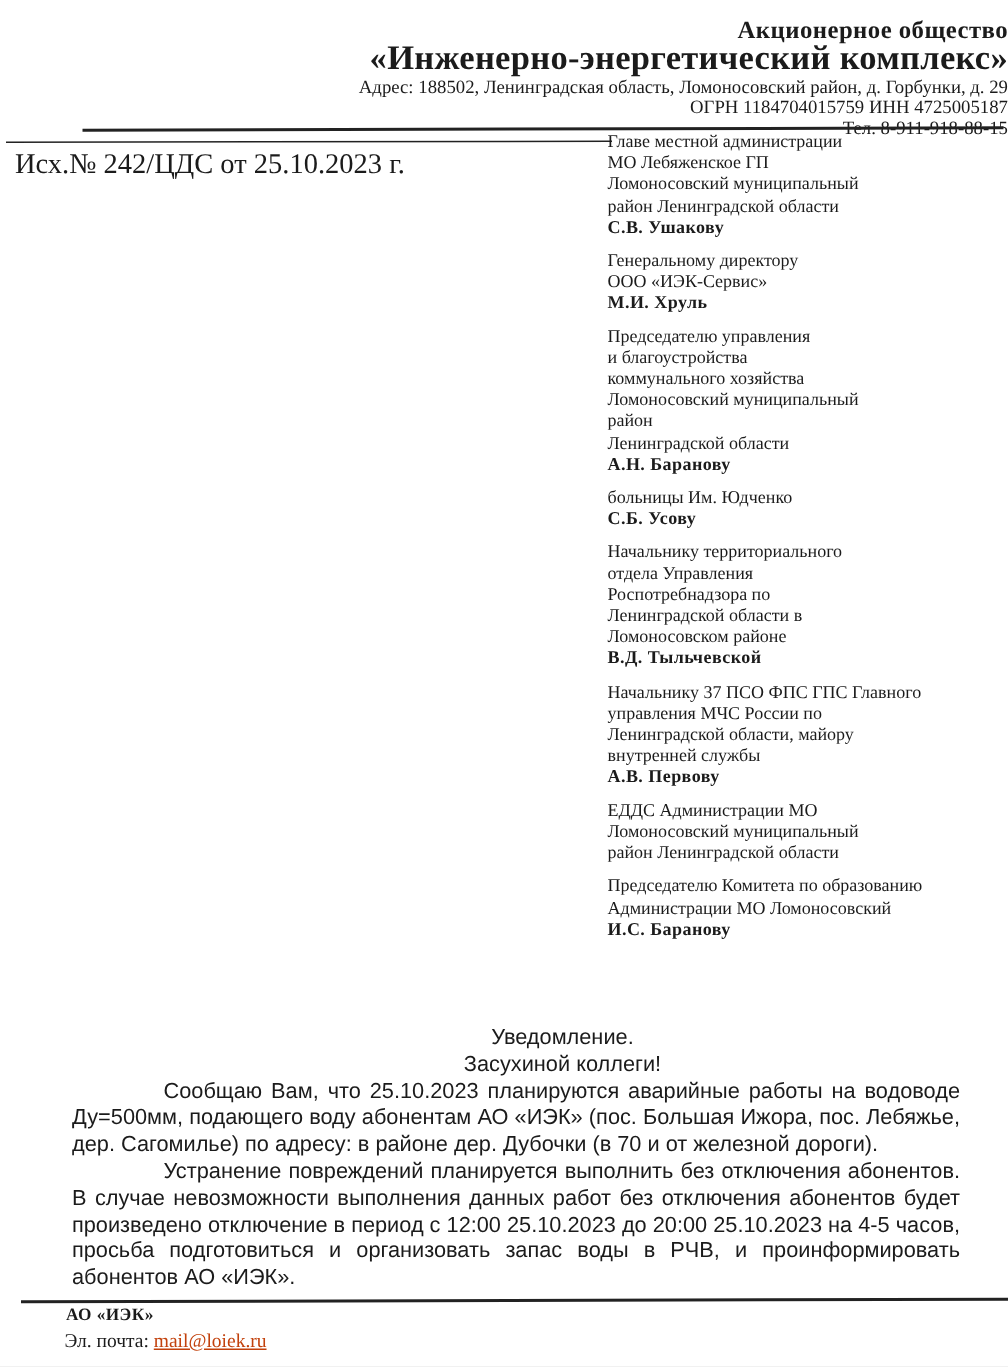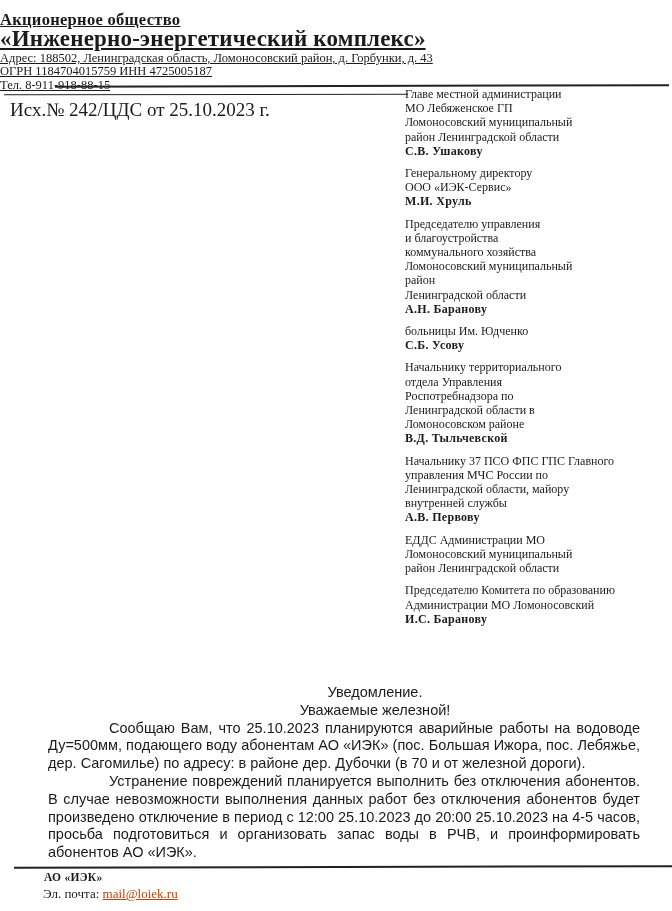--- a/index.html
+++ b/index.html
@@ -6,21 +6,21 @@
   .page{
     position:relative;
     width:672px;height:911px;
     margin:0 auto;
     background:#ffffff;
     color:#1b1b1b;
     font-family:"Liberation Serif","DejaVu Serif",serif;
     overflow:hidden;
   }
   
-  .letterhead{position:absolute;top:10px;left:0;right:0;text-align:left;text-decoration:underline;}
+  .letterhead{position:absolute;top:10px;left:13px;right:0;text-align:right;}
   .lh-org-type{font-weight:bold;font-size:16.5px;line-height:19px;letter-spacing:.3px;}
   .lh-org-name{font-weight:bold;font-size:23px;line-height:20px;letter-spacing:.2px;}
   .lh-info{font-size:12.5px;line-height:13.4px;}
   .lh-info.first{margin-top:3px;}
   
   .rule-top{position:absolute;top:85px;left:55px;right:3px;border-top:2px solid #222;transform:rotate(-0.15deg);}
   .rule-left{position:absolute;top:94px;left:4px;width:404px;border-top:1.7px solid #222;transform:rotate(-0.1deg);}
   .outgoing-ref{position:absolute;left:10px;top:99px;font-size:19px;white-space:nowrap;}
   
   .recipients{position:absolute;left:405px;top:87px;width:276px;font-size:12px;line-height:14.2px;}
@@ -42,21 +42,21 @@
   .footer-email a{color:#c2410c;text-decoration:underline;}
 </style>
 </head>
 <body>
 
 <div class="page">
 
   <header class="letterhead">
     <div class="lh-org-type">Акционерное общество</div>
     <div class="lh-org-name">«Инженерно-энергетический комплекс»</div>
-    <div class="lh-info first">Адрес: 188502, Ленинградская область, Ломоносовский район, д. Горбунки, д. 43</div>
+    <div class="lh-info first">Адрес: 188502, Ленинградская область, Ломоносовский район, д. Горбунки, д. 29</div>
     <div class="lh-info">ОГРН 1184704015759 ИНН 4725005187</div>
     <div class="lh-info">Тел. 8-911-918-88-15</div>
   </header>
 
   <div class="rule-top"></div>
   <div class="rule-left"></div>
 
   <div class="outgoing-ref">Исх.№ 242/ЦДС от 25.10.2023 г.</div>
 
   <div class="recipients">
@@ -107,21 +107,21 @@
       </div>
       <div class="recipient-block">
         <div class="r-line">Председателю Комитета по образованию</div>
         <div class="r-line">Администрации МО Ломоносовский</div>
         <div class="r-name">И.С. Баранову</div>
       </div>
     </div>
 
   <div class="letter-body">
     <div class="body-head">Уведомление.</div>
-    <div class="body-head">Уважаемые железной!</div>
+    <div class="body-head">Засухиной коллеги!</div>
     <div>
         <p class="para">Сообщаю Вам, что 25.10.2023 планируются аварийные работы на водоводе Ду=500мм, подающего воду абонентам АО «ИЭК» (пос. Большая Ижора, пос. Лебяжье, дер. Сагомилье) по адресу: в районе дер. Дубочки (в 70 и от железной дороги).</p>
         <p class="para">Устранение повреждений планируется выполнить без отключения абонентов. В случае невозможности выполнения данных работ без отключения абонентов будет произведено отключение в период с 12:00 25.10.2023 до 20:00 25.10.2023 на 4-5 часов, просьба подготовиться и организовать запас воды в РЧВ, и проинформировать абонентов АО «ИЭК».</p>
       </div>
   </div>
 
   <div class="footer-rule"></div>
   <div class="footer-org">АО «ИЭК»</div>
   <div class="footer-email">
     <span>Эл. почта:</span>

